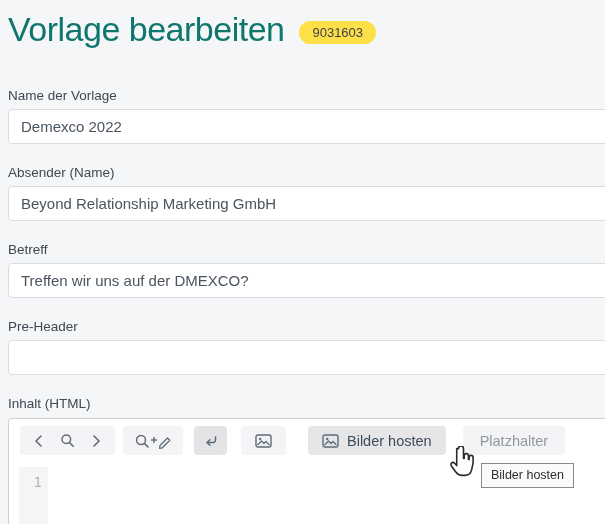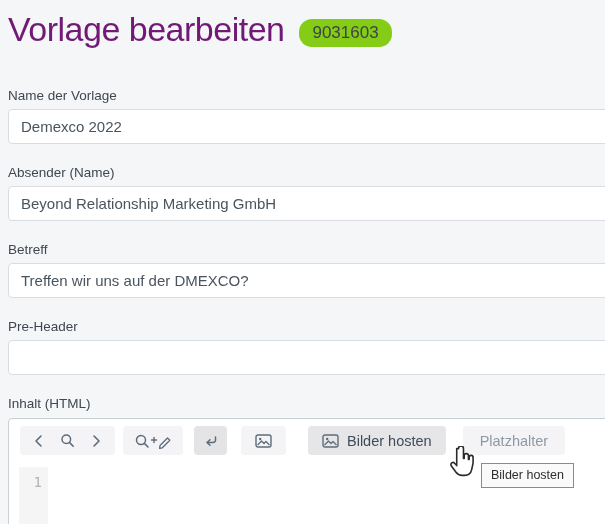--- a/index.html
+++ b/index.html
@@ -8,26 +8,26 @@
     position: relative;
     background: #f5f6f8;
     font-family: "Liberation Sans", sans-serif;
     color: #3d4651;
   }
   .content { padding: 6px 0 0 8px; width: 652px; }
 
   
   .page-header { display: flex; align-items: center; gap: 15px; margin: 4px 0 38px 0; }
   .page-title {
-    font-size: 34px; font-weight: 400; color: #701a75;
+    font-size: 34px; font-weight: 400; color: #0f766e;
     letter-spacing: -0.5px;
   }
   .id-badge {
-    background: #84cc16; color: #3f4348;
-    font-size: 17px; padding: 4px 13px; border-radius: 13px;
+    background: #fde047; color: #3f4348;
+    font-size: 13px; padding: 4px 13px; border-radius: 13px;
     margin-top: 6px;
   }
 
   
   .field { margin-bottom: 20px; }
   .field label { display: block; font-size: 13.5px; line-height: 17px; color: #3e4752; margin-bottom: 5px; }
   .field input {
     width: 644px; height: 35px;
     border: 1px solid #d9dde2; border-radius: 4px;
     background: #fff; color: #4a545f;

